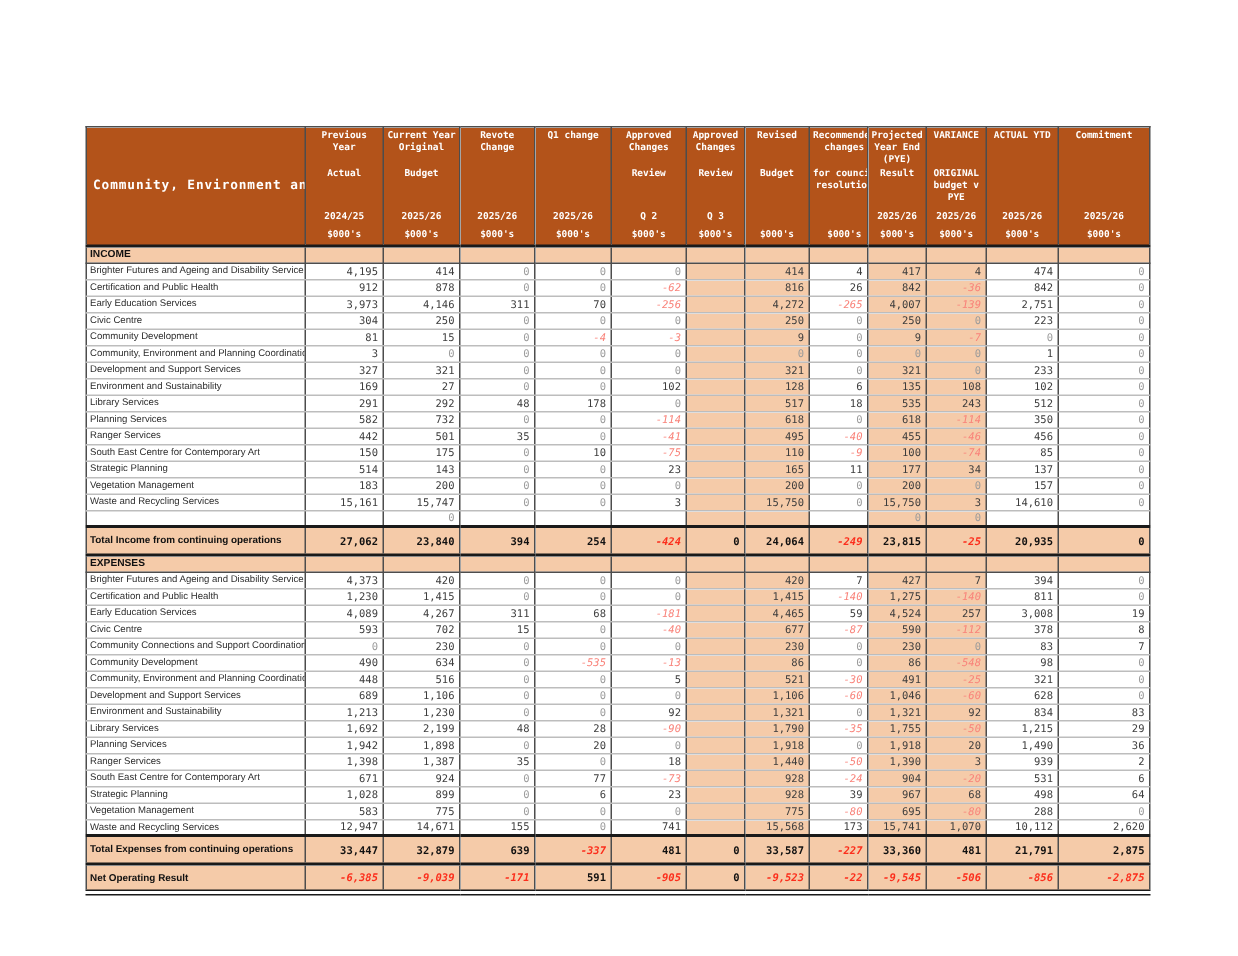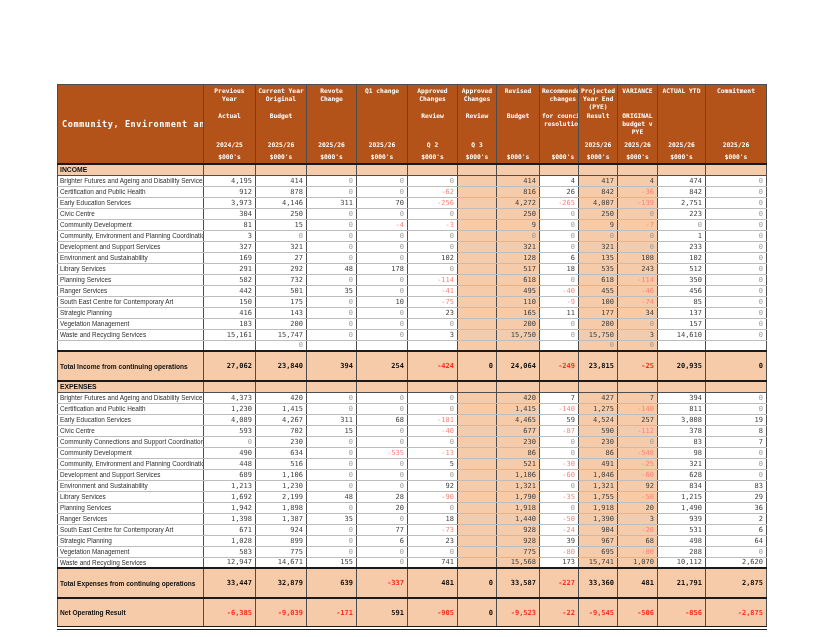--- a/index.html
+++ b/index.html
@@ -18,25 +18,25 @@
         font-size:6.3px;font-weight:bold;text-align:center;}
   .hcol span{display:block;white-space:normal;line-height:1.25;padding:1px 1px 0 1px;}
   
   tbody td{font-size:7px;color:#3d3d3d;}
   tr.data td{height:11px;border-bottom:1px solid #bdbdbd;}
   td.label{font-family:"Liberation Sans", sans-serif;font-size:6.4px;color:#2e2e2e;
         text-align:left;padding:0 2px;}
   td.num{text-align:right;padding:0 3px;}
   td.shade{background:#f5cba9;}
   td.zero{color:#9b9b9b;}
-  td.neg{color:#f9837a;}
+  td.neg{color:#f9837a;font-style:italic;}
   tr.section td{background:#f5cba9;height:11px;border-bottom:1px solid #4d4d4d;
         border-top:1px solid #1a1a1a;}
   tr.section td.label{font-weight:bold;font-size:6.8px;color:#111;}
-  tr.total td, tr.net td{background:#f5cba9;height:30px;font-weight:bold;color:#111;
+  tr.total td, tr.net td{background:#f5cba9;height:19px;font-weight:bold;color:#111;
         border-top:2px solid #1a1a1a;border-bottom:2px solid #1a1a1a;}
   tr.total td.label, tr.net td.label{font-weight:bold;font-size:6.6px;}
   tr.total td.neg, tr.net td.neg{color:#fc2e1c;}
   tr.net td{border-bottom:4px double #1a1a1a;}
 </style>
 </head>
 <body>
 
 <div class="page">
   <table class="budget">
@@ -349,21 +349,21 @@
           <td class="num shade"></td>
           <td class="num shade">110</td>
           <td class="num neg">-9</td>
           <td class="num shade">100</td>
           <td class="num shade neg">-74</td>
           <td class="num">85</td>
           <td class="num zero">0</td>
         </tr>
         <tr class="data">
           <td class="label">Strategic Planning</td>
-          <td class="num">416</td>
+          <td class="num">514</td>
           <td class="num">143</td>
           <td class="num zero">0</td>
           <td class="num zero">0</td>
           <td class="num">23</td>
           <td class="num shade"></td>
           <td class="num shade">165</td>
           <td class="num">11</td>
           <td class="num shade">177</td>
           <td class="num shade">34</td>
           <td class="num">137</td>

